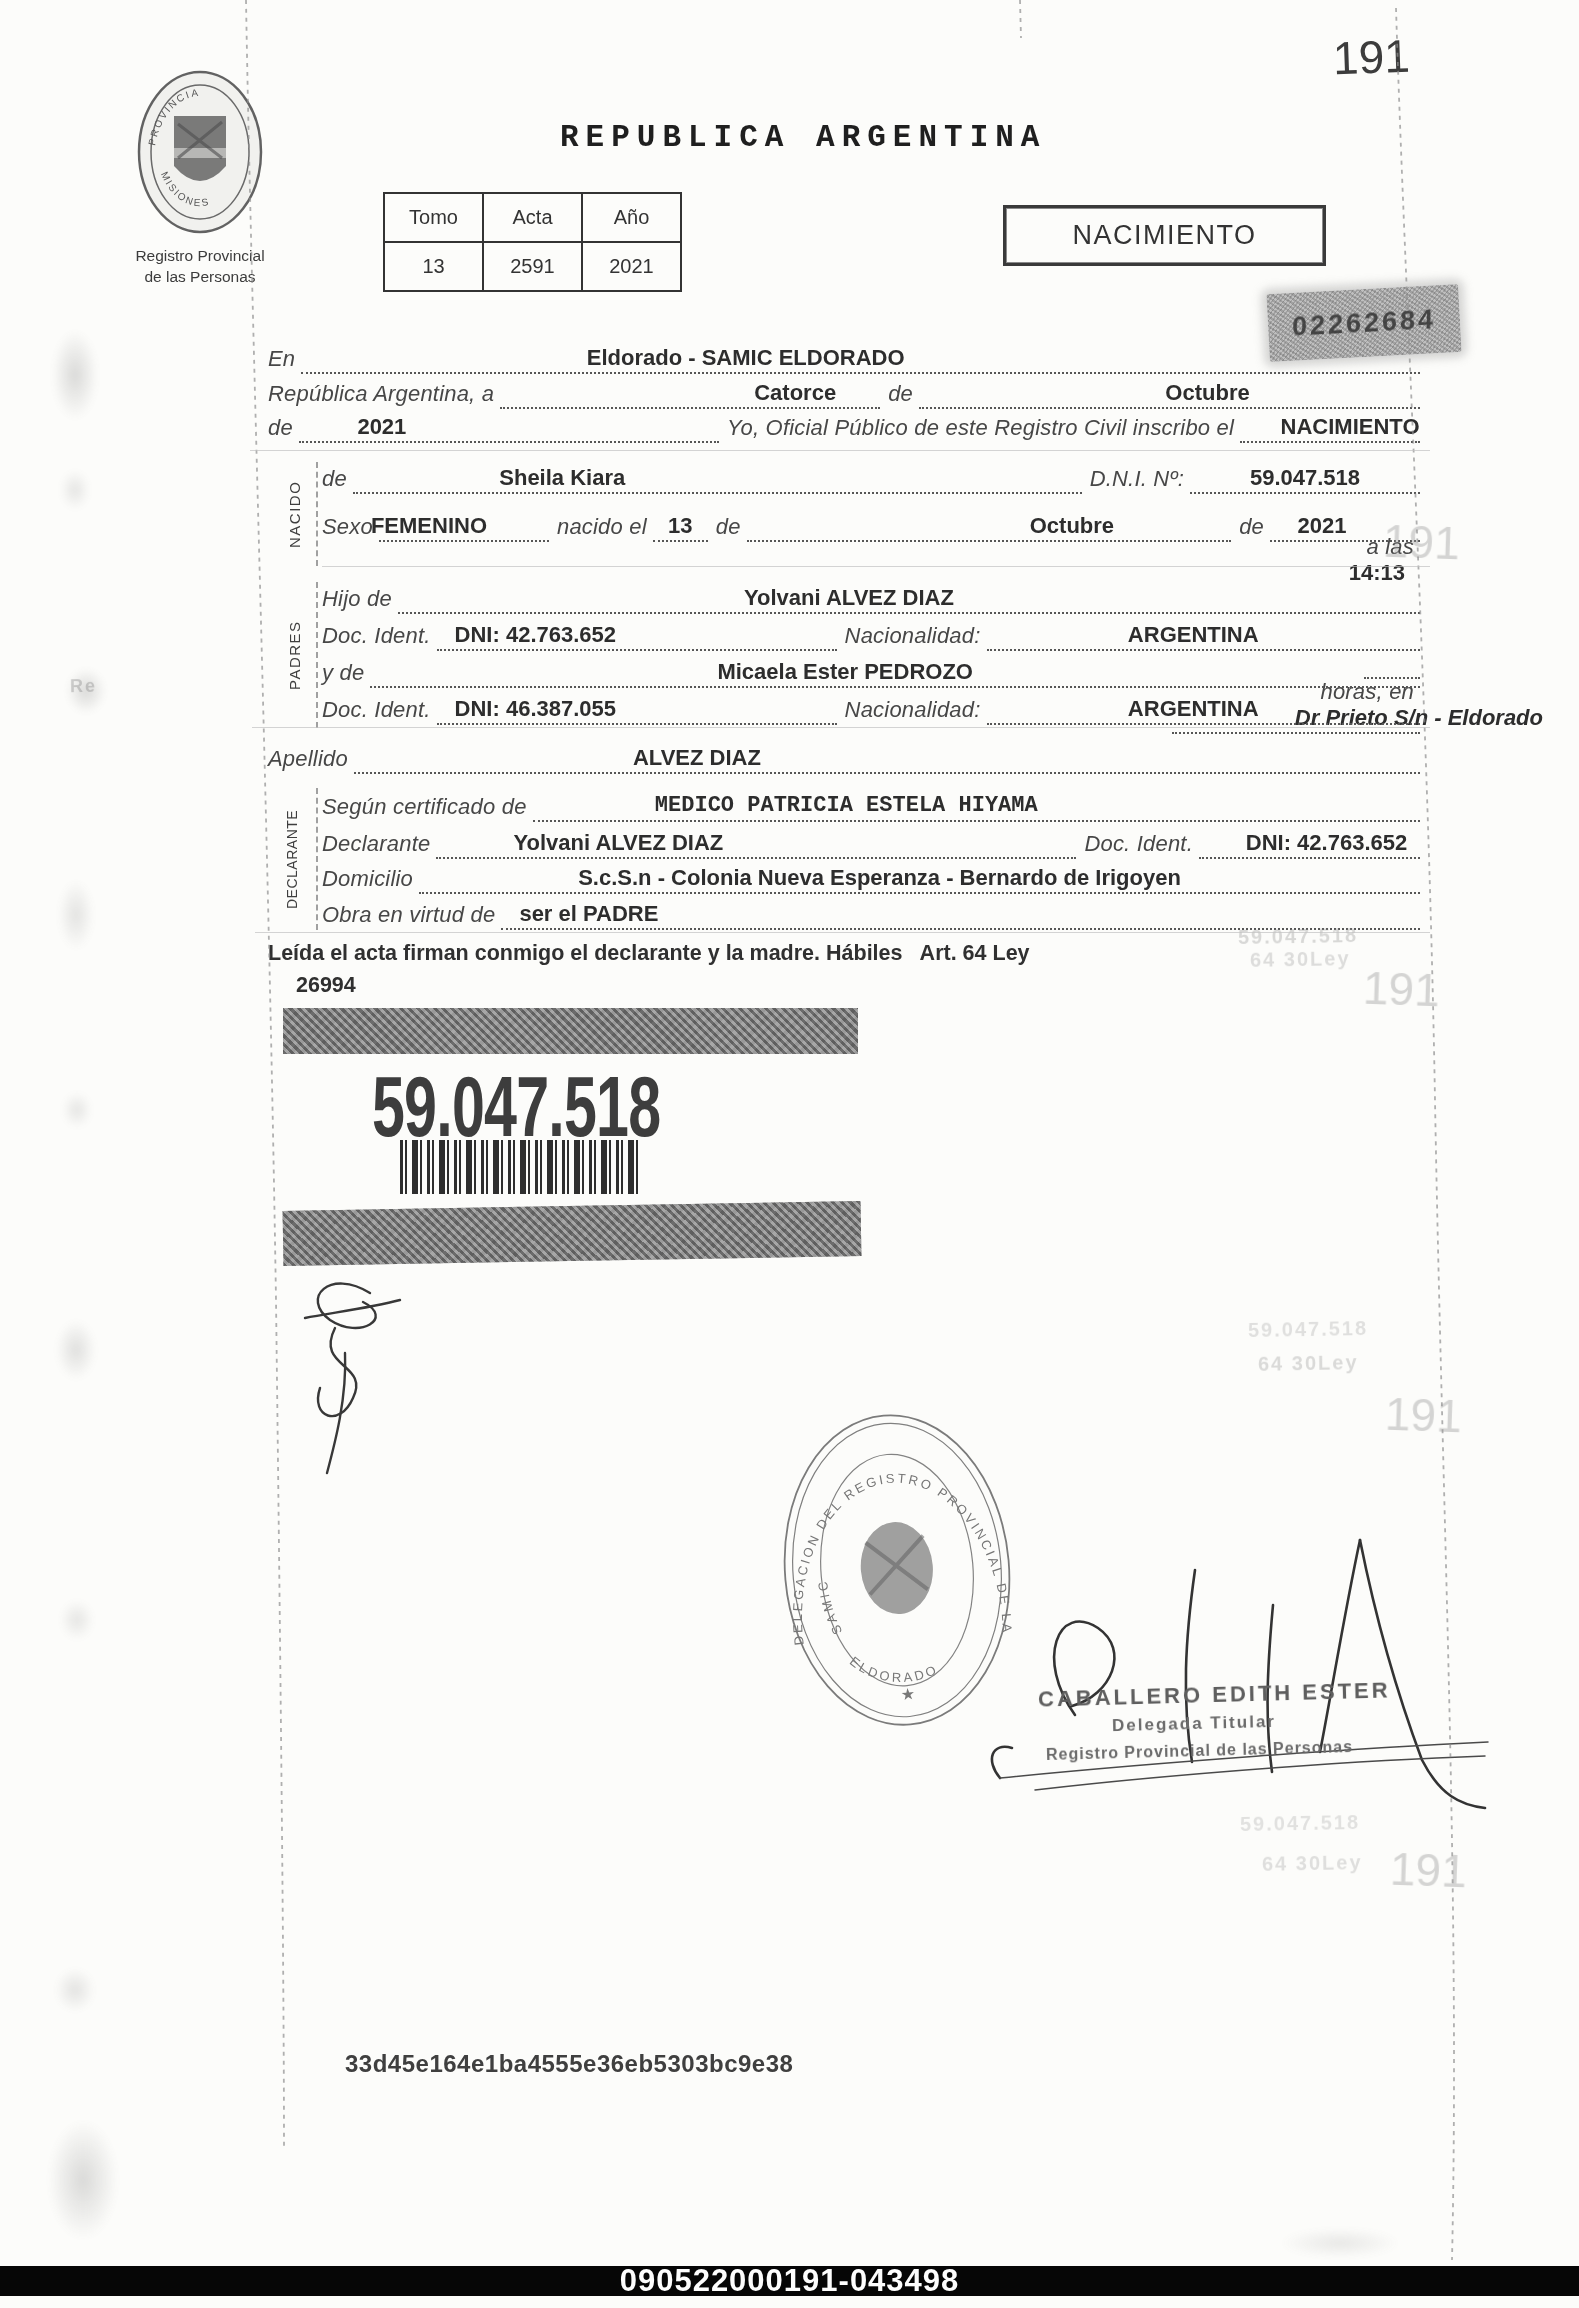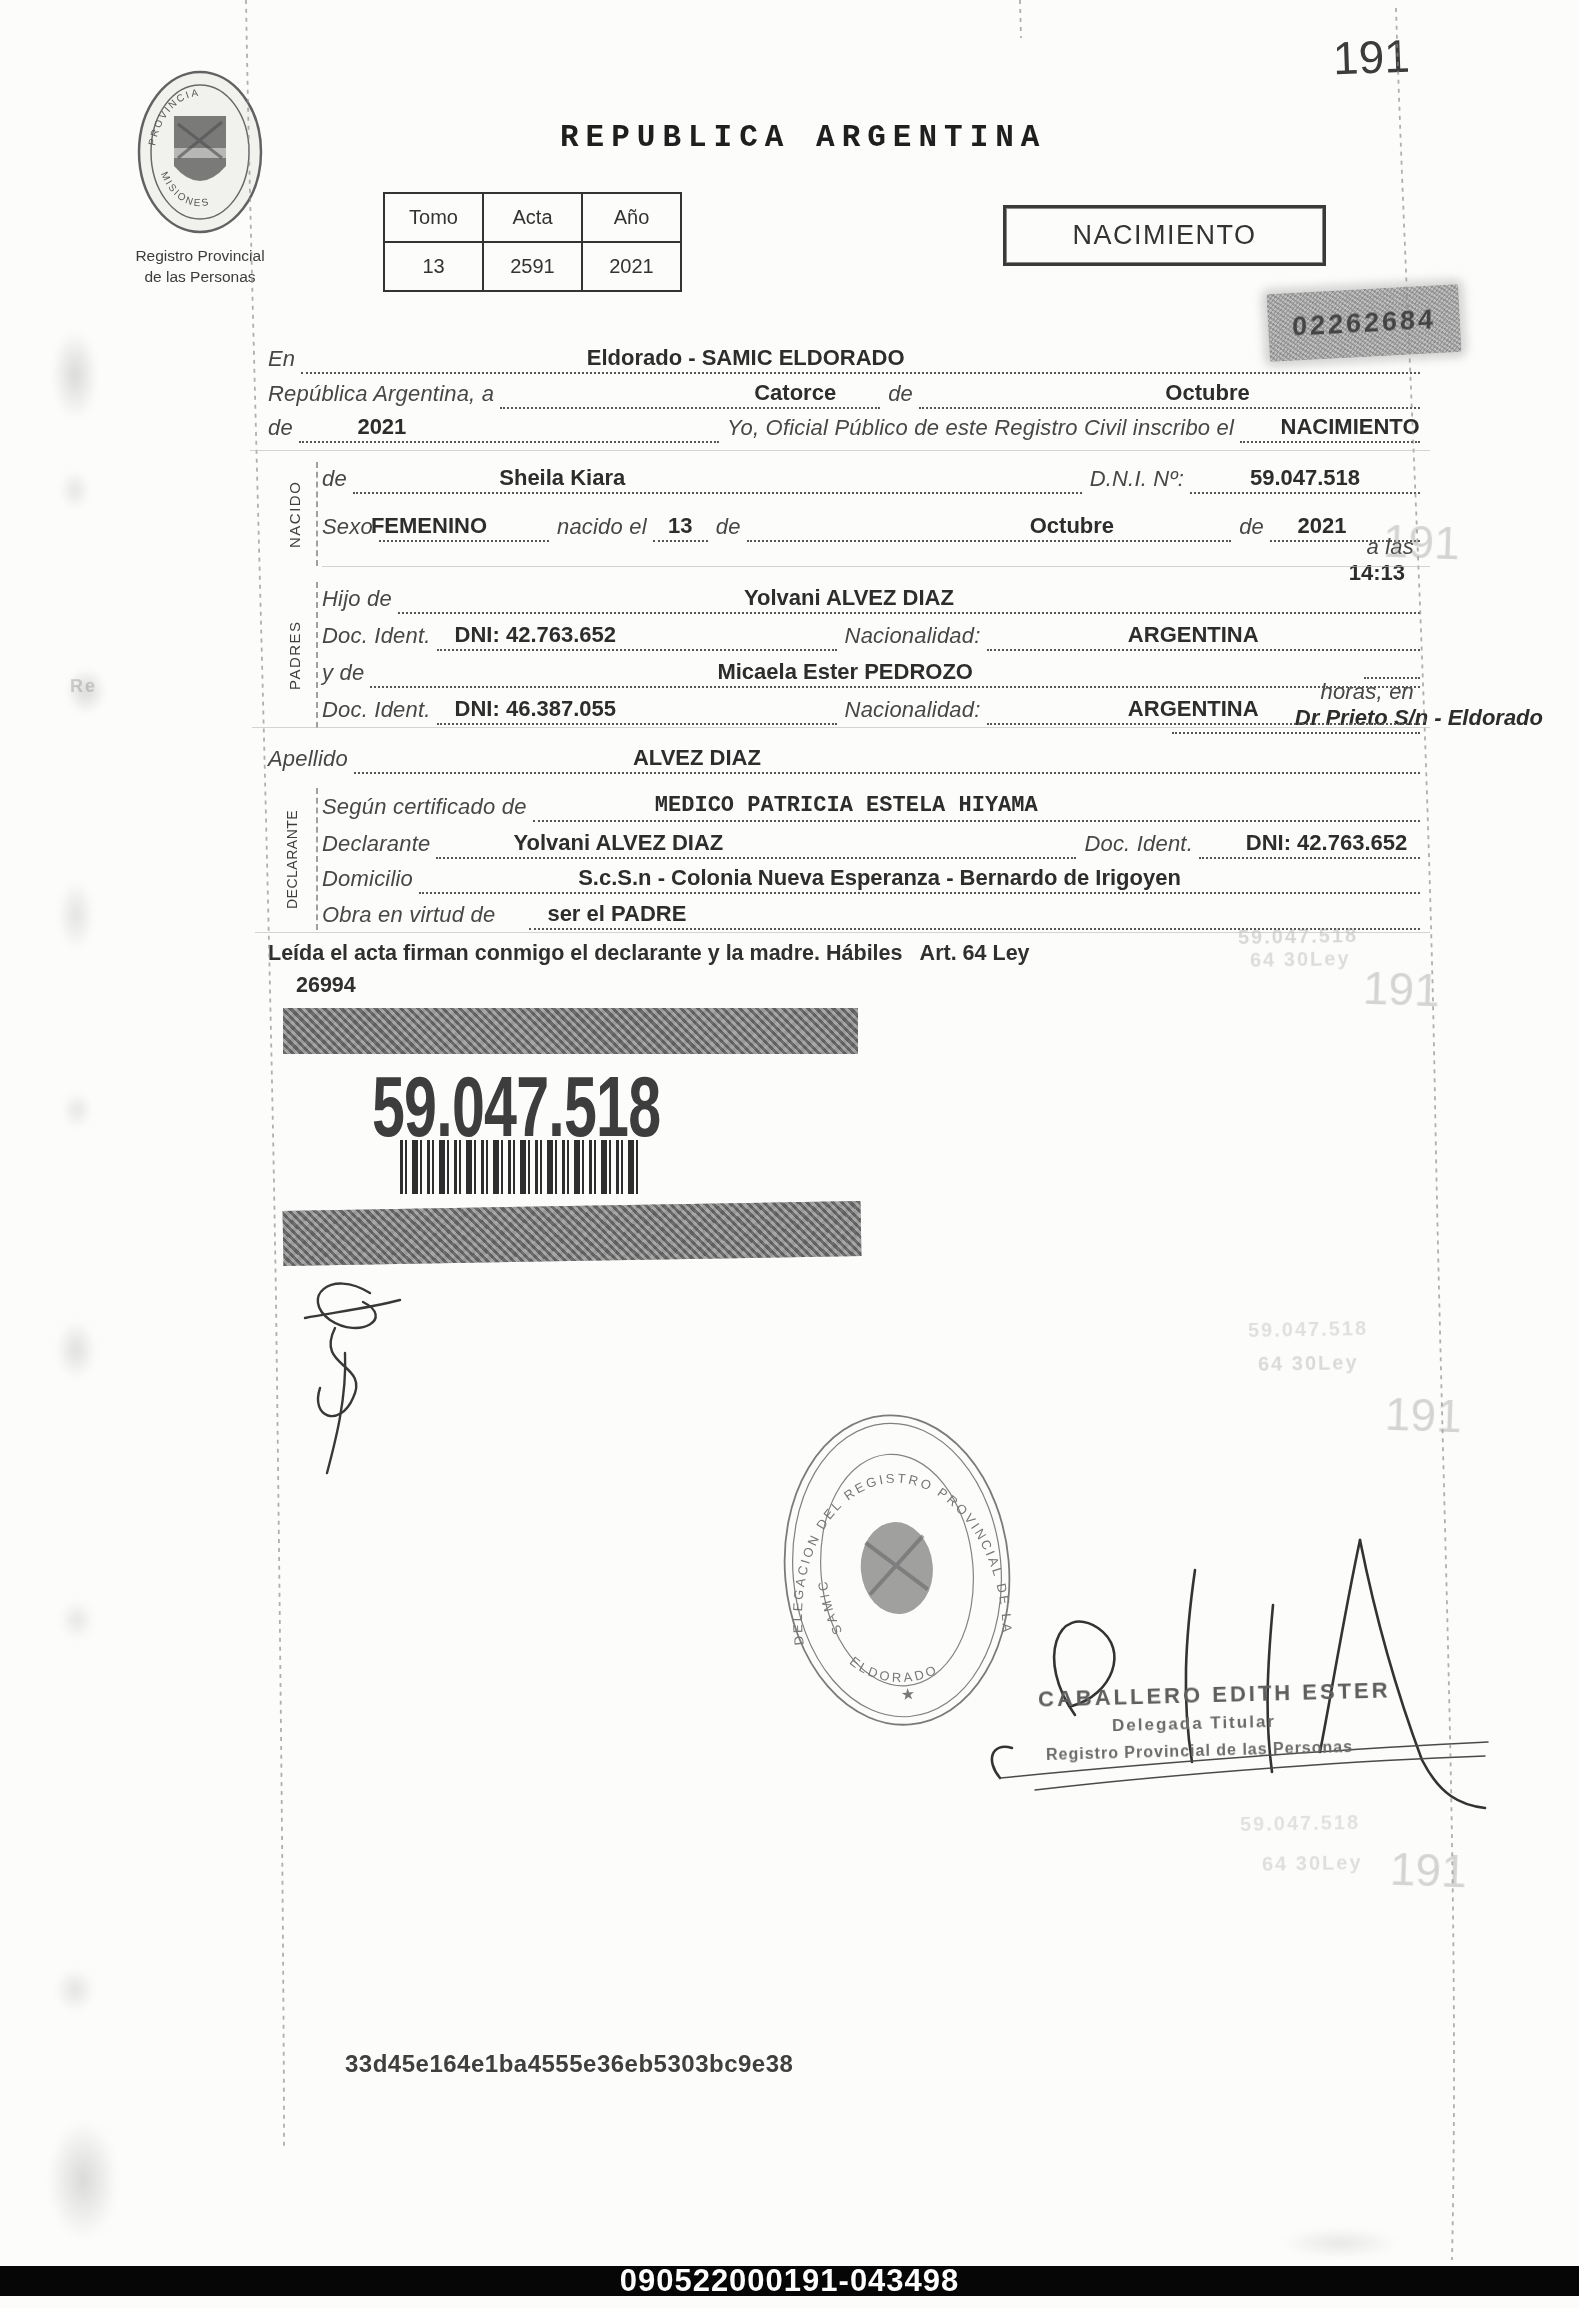--- a/index.html
+++ b/index.html
@@ -187,21 +187,21 @@
   <div class="row sec" style="top:829px;">
     <span class="lb">Declarante</span>
     <span class="fl" style="flex:0 0 640px;"><span class="val" style="transform:translateX(-138px);">Yolvani ALVEZ DIAZ</span></span>
     <span class="lb mid">Doc. Ident.</span>
     <span class="fl"><span class="val" style="transform:translateX(17px);">DNI: 42.763.652</span></span>
   </div>
   <div class="row sec" style="top:864px;">
     <span class="lb">Domicilio</span>
     <span class="fl"><span class="val" style="transform:translateX(-40px);">S.c.S.n - Colonia Nueva Esperanza - Bernardo de Irigoyen</span></span>
   </div>
-  <div class="row sec" style="top:900px;gap:28px;">
+  <div class="row sec" style="top:900px;">
     <span class="lb">Obra en virtud de</span>
     <span class="fl vleft"><span class="val">ser el PADRE</span></span>
   </div>
 
   <div class="closing" style="top:941px;">Leída el acta firman conmigo el declarante y la madre. Hábiles   Art. 64 Ley</div>
   <div class="closing" style="top:973px;margin-left:28px;">26994</div>
 
   <div class="band" style="left:283px;top:1008px;width:575px;height:46px;"></div>
   <div class="bigdni">59.047.518</div>
   <div class="barcode"></div>

